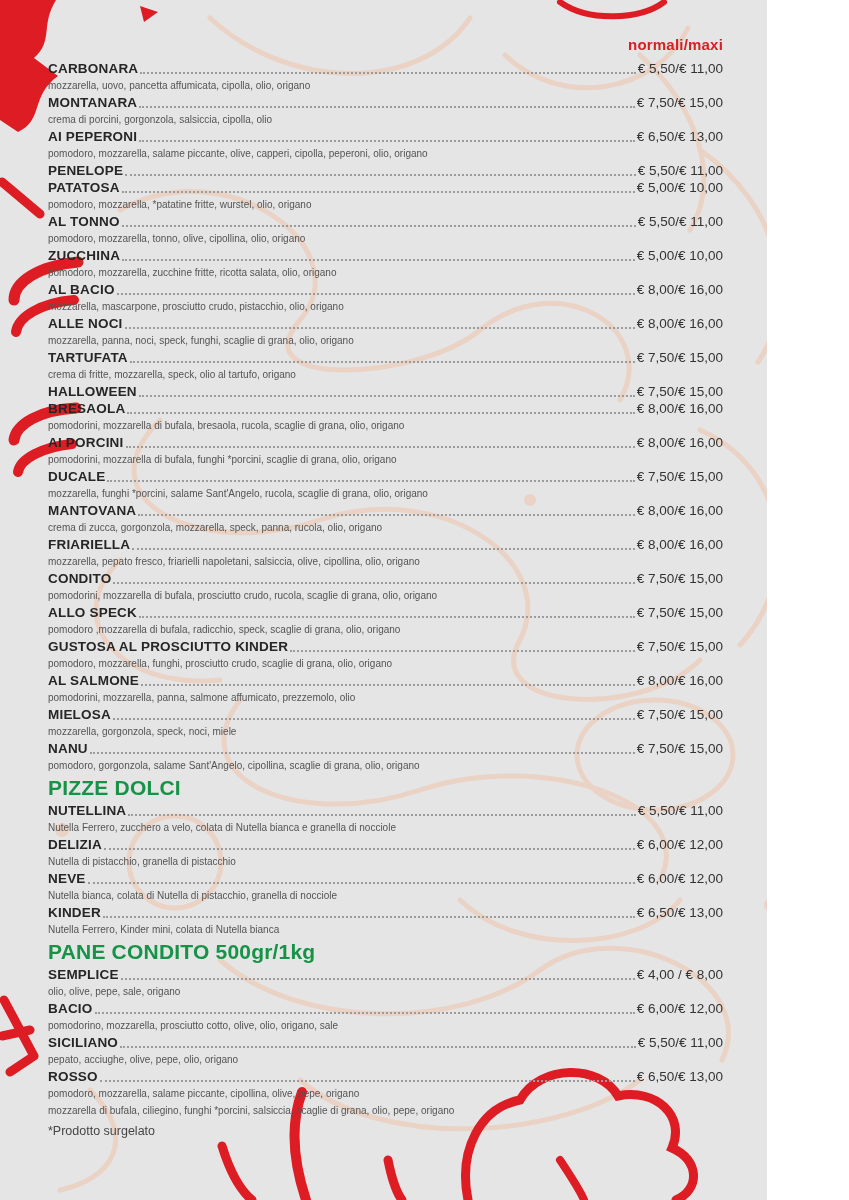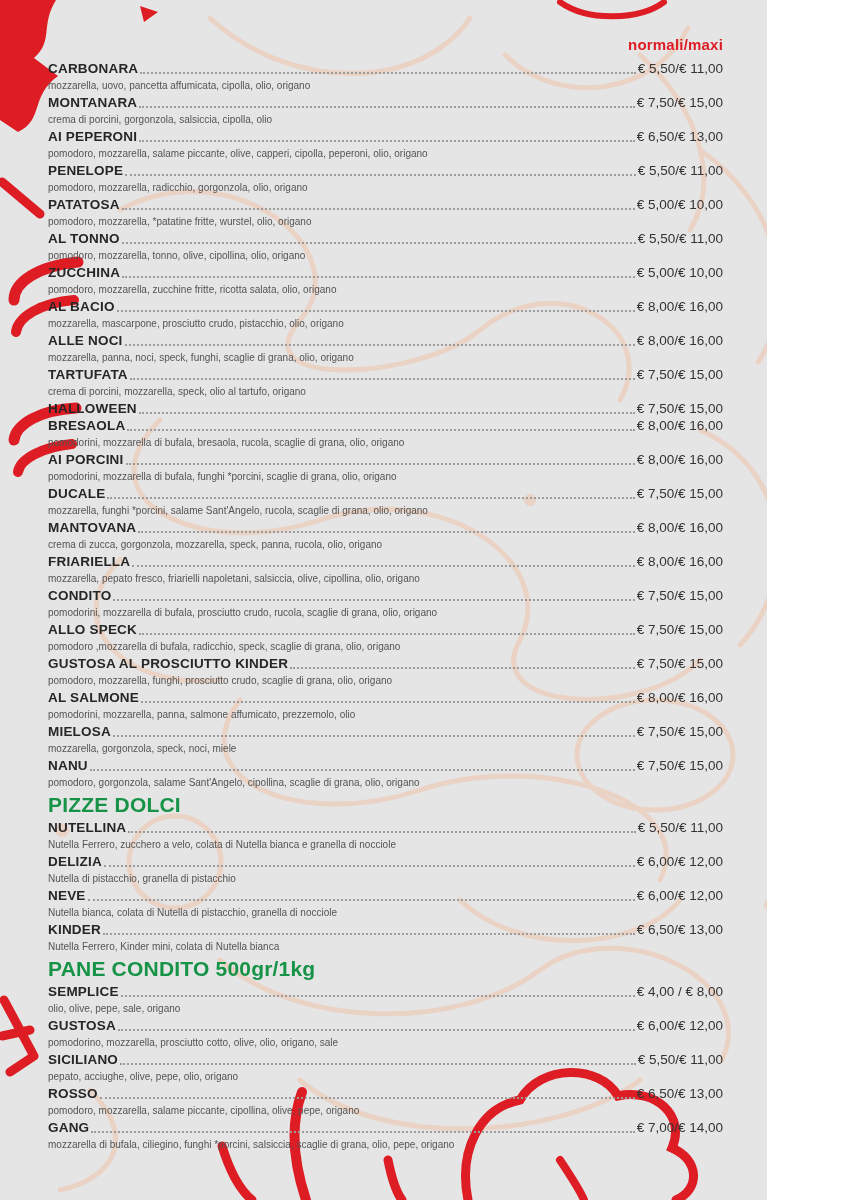--- a/index.html
+++ b/index.html
@@ -134,21 +134,20 @@
       <span class="item-price">€ 6,50/€ 13,00</span>
     </div>
     <div class="item-desc">pomodoro, mozzarella, salame piccante, olive, capperi, cipolla, peperoni, olio, origano</div>
   </div>
         <div class="menu-item">
     <div class="item-row">
       <span class="item-name">PENELOPE</span>
       <span class="leader"></span>
       <span class="item-price">€ 5,50/€ 11,00</span>
     </div>
-    <div class="item-desc">pomodoro, mozzarella, radicchio, gorgonzola, olio, origano</div>
   </div>
         <div class="menu-item">
     <div class="item-row">
       <span class="item-name">PATATOSA</span>
       <span class="leader"></span>
       <span class="item-price">€ 5,00/€ 10,00</span>
     </div>
     <div class="item-desc">pomodoro, mozzarella, *patatine fritte, wurstel, olio, origano</div>
   </div>
         <div class="menu-item">
@@ -182,21 +181,21 @@
       <span class="item-price">€ 8,00/€ 16,00</span>
     </div>
     <div class="item-desc">mozzarella, panna, noci, speck, funghi, scaglie di grana, olio, origano</div>
   </div>
         <div class="menu-item">
     <div class="item-row">
       <span class="item-name">TARTUFATA</span>
       <span class="leader"></span>
       <span class="item-price">€ 7,50/€ 15,00</span>
     </div>
-    <div class="item-desc">crema di porcini, mozzarella, speck, olio al tartufo, origano</div>
+    <div class="item-desc">crema di fritte, mozzarella, speck, olio al tartufo, origano</div>
   </div>
         <div class="menu-item">
     <div class="item-row">
       <span class="item-name">HALLOWEEN</span>
       <span class="leader"></span>
       <span class="item-price">€ 7,50/€ 15,00</span>
     </div>
   </div>
         <div class="menu-item">
     <div class="item-row">
@@ -323,21 +322,21 @@
         <div class="menu-item">
     <div class="item-row">
       <span class="item-name">SEMPLICE</span>
       <span class="leader"></span>
       <span class="item-price">€ 4,00 / € 8,00</span>
     </div>
     <div class="item-desc">olio, olive, pepe, sale, origano</div>
   </div>
         <div class="menu-item">
     <div class="item-row">
-      <span class="item-name">GUSTOSA</span>
+      <span class="item-name">BACIO</span>
       <span class="leader"></span>
       <span class="item-price">€ 6,00/€ 12,00</span>
     </div>
     <div class="item-desc">pomodorino, mozzarella, prosciutto cotto, olive, olio, origano, sale</div>
   </div>
         <div class="menu-item">
     <div class="item-row">
       <span class="item-name">SICILIANO</span>
       <span class="leader"></span>
       <span class="item-price">€ 5,50/€ 11,00</span>
@@ -346,23 +345,19 @@
   </div>
         <div class="menu-item">
     <div class="item-row">
       <span class="item-name">ROSSO</span>
       <span class="leader"></span>
       <span class="item-price">€ 6,50/€ 13,00</span>
     </div>
     <div class="item-desc">pomodoro, mozzarella, salame piccante, cipollina, olive, pepe, origano</div>
   </div>
         <div class="menu-item">
-    <div class="item-row">
-      <span class="item-name">GANG</span>
-      <span class="leader"></span>
-      <span class="item-price">€ 7,00/€ 14,00</span>
-    </div>
     <div class="item-desc">mozzarella di bufala, ciliegino, funghi *porcini, salsiccia, scaglie di grana, olio, pepe, origano</div>
   </div>
       </div>
 
+    <div class="footnote">*Prodotto surgelato</div>
   </div>
 </div>
 
 </body></html>

